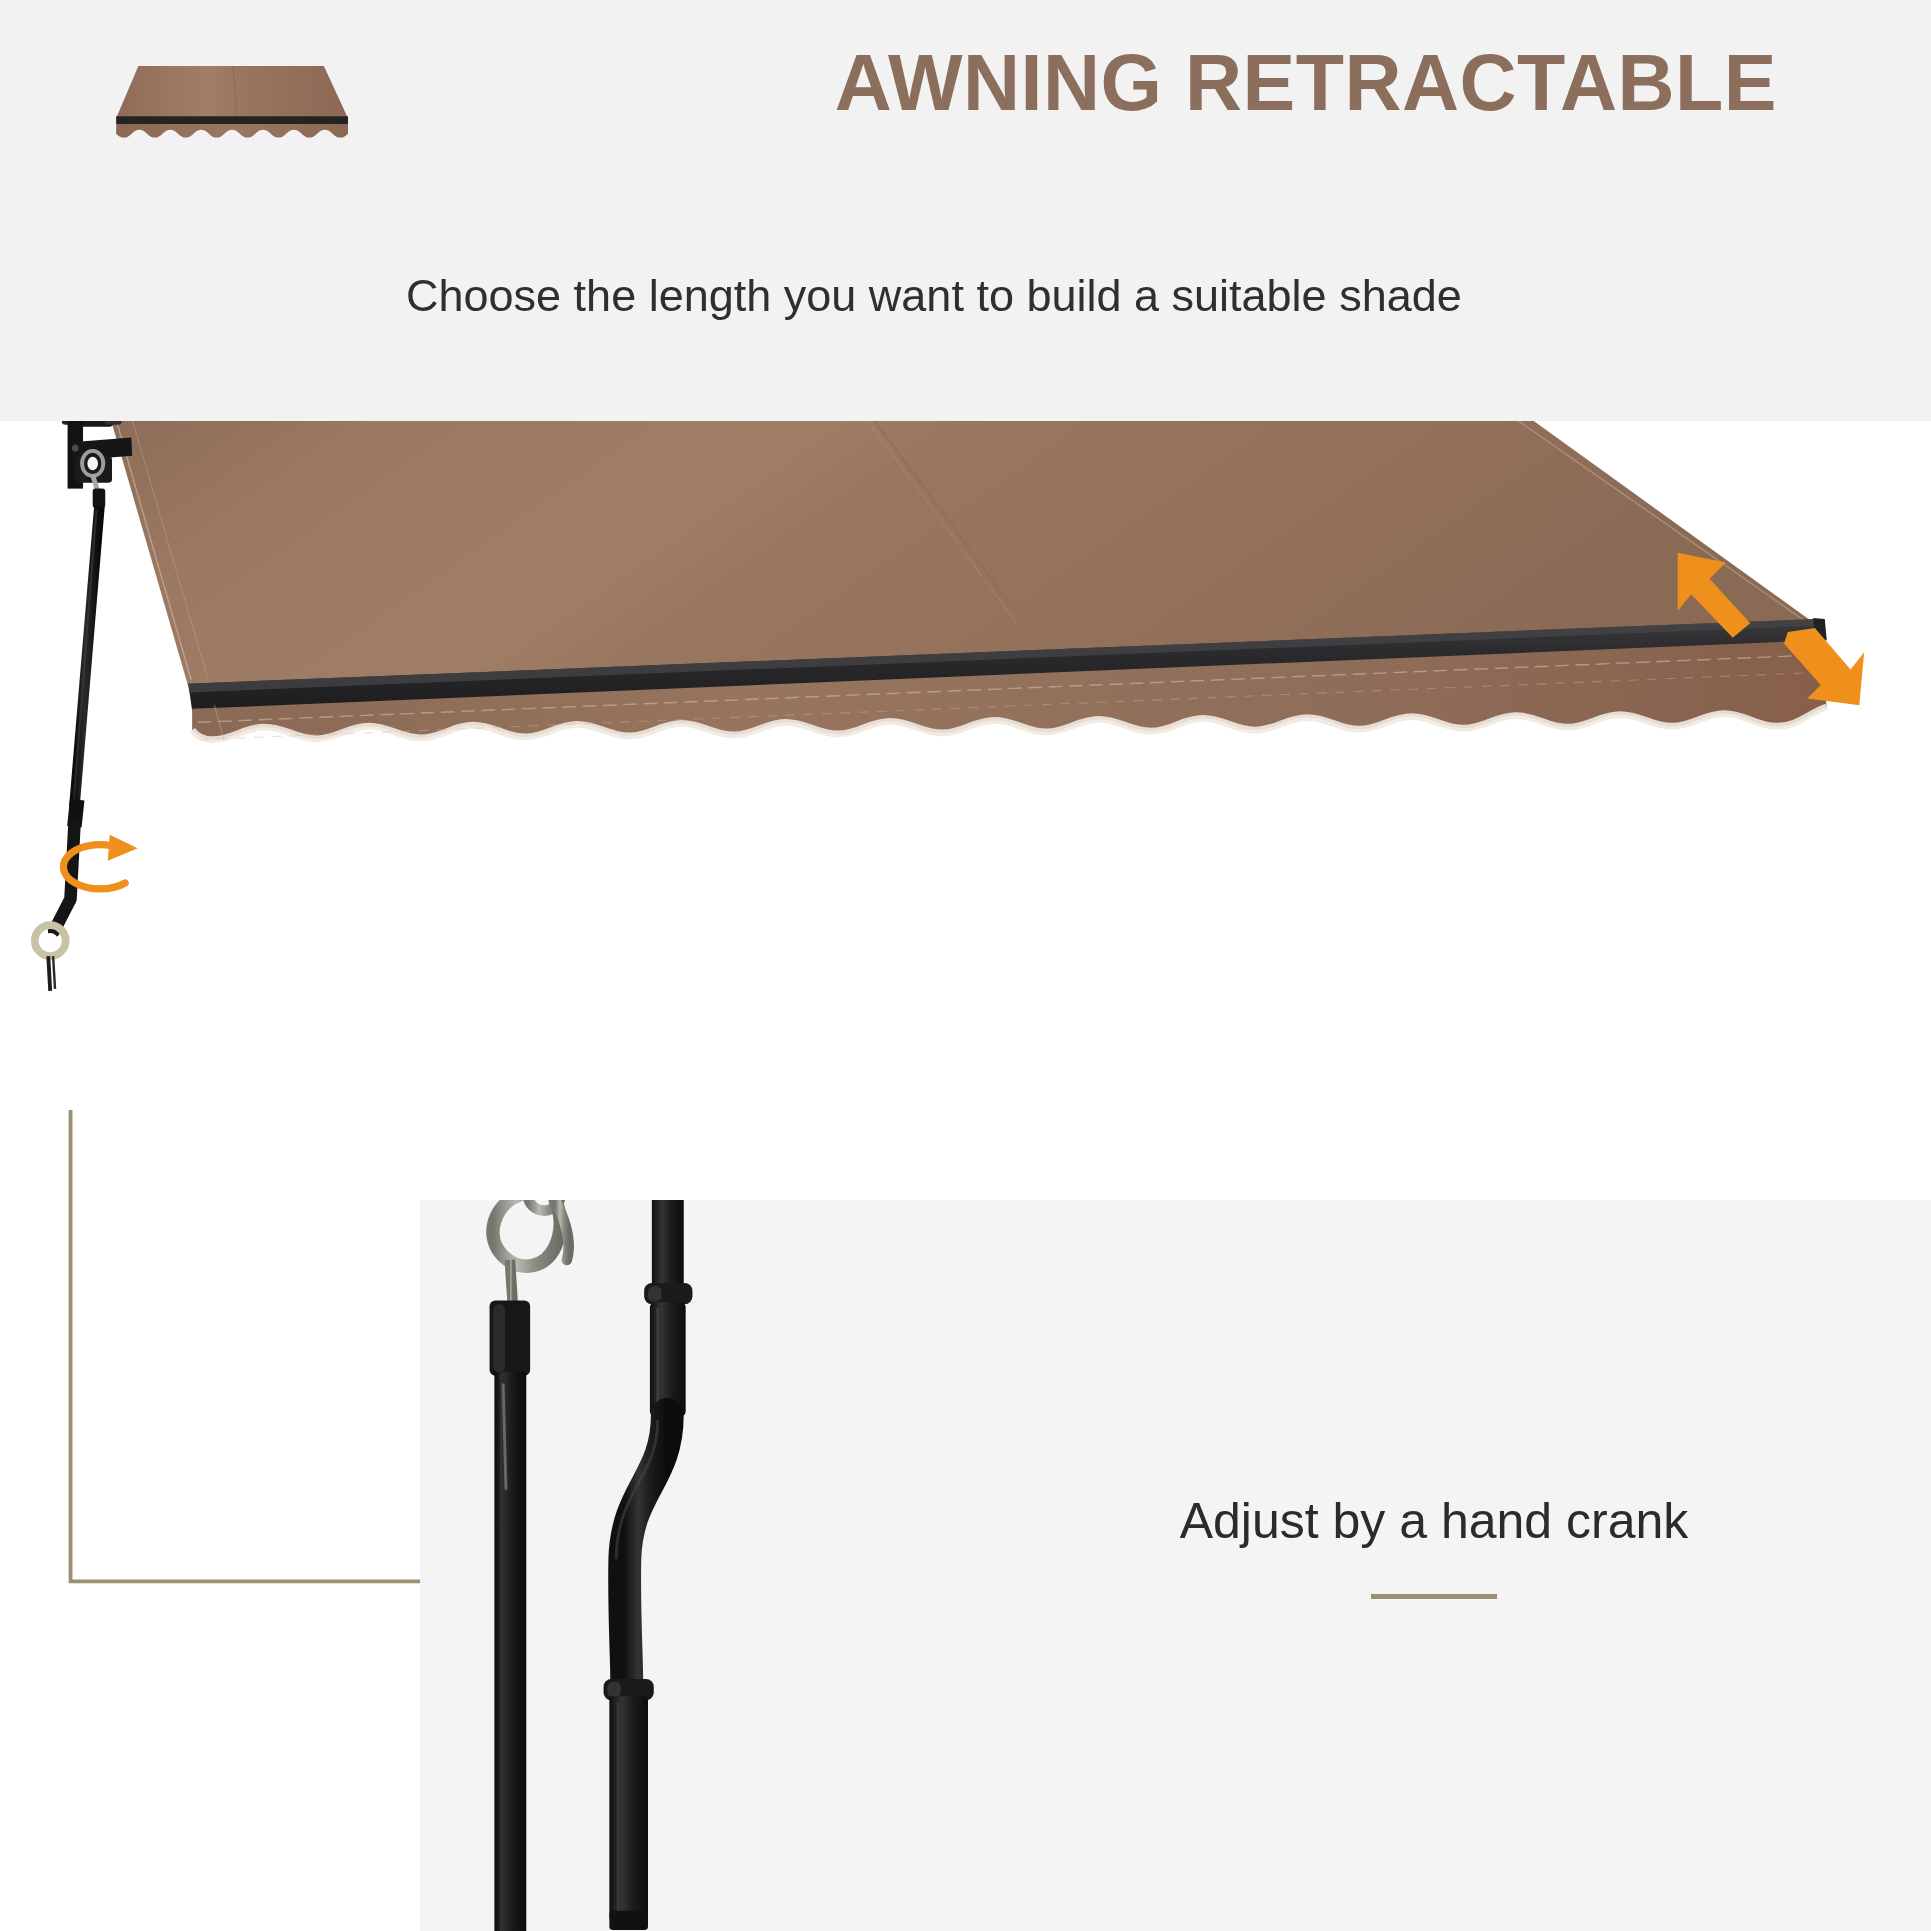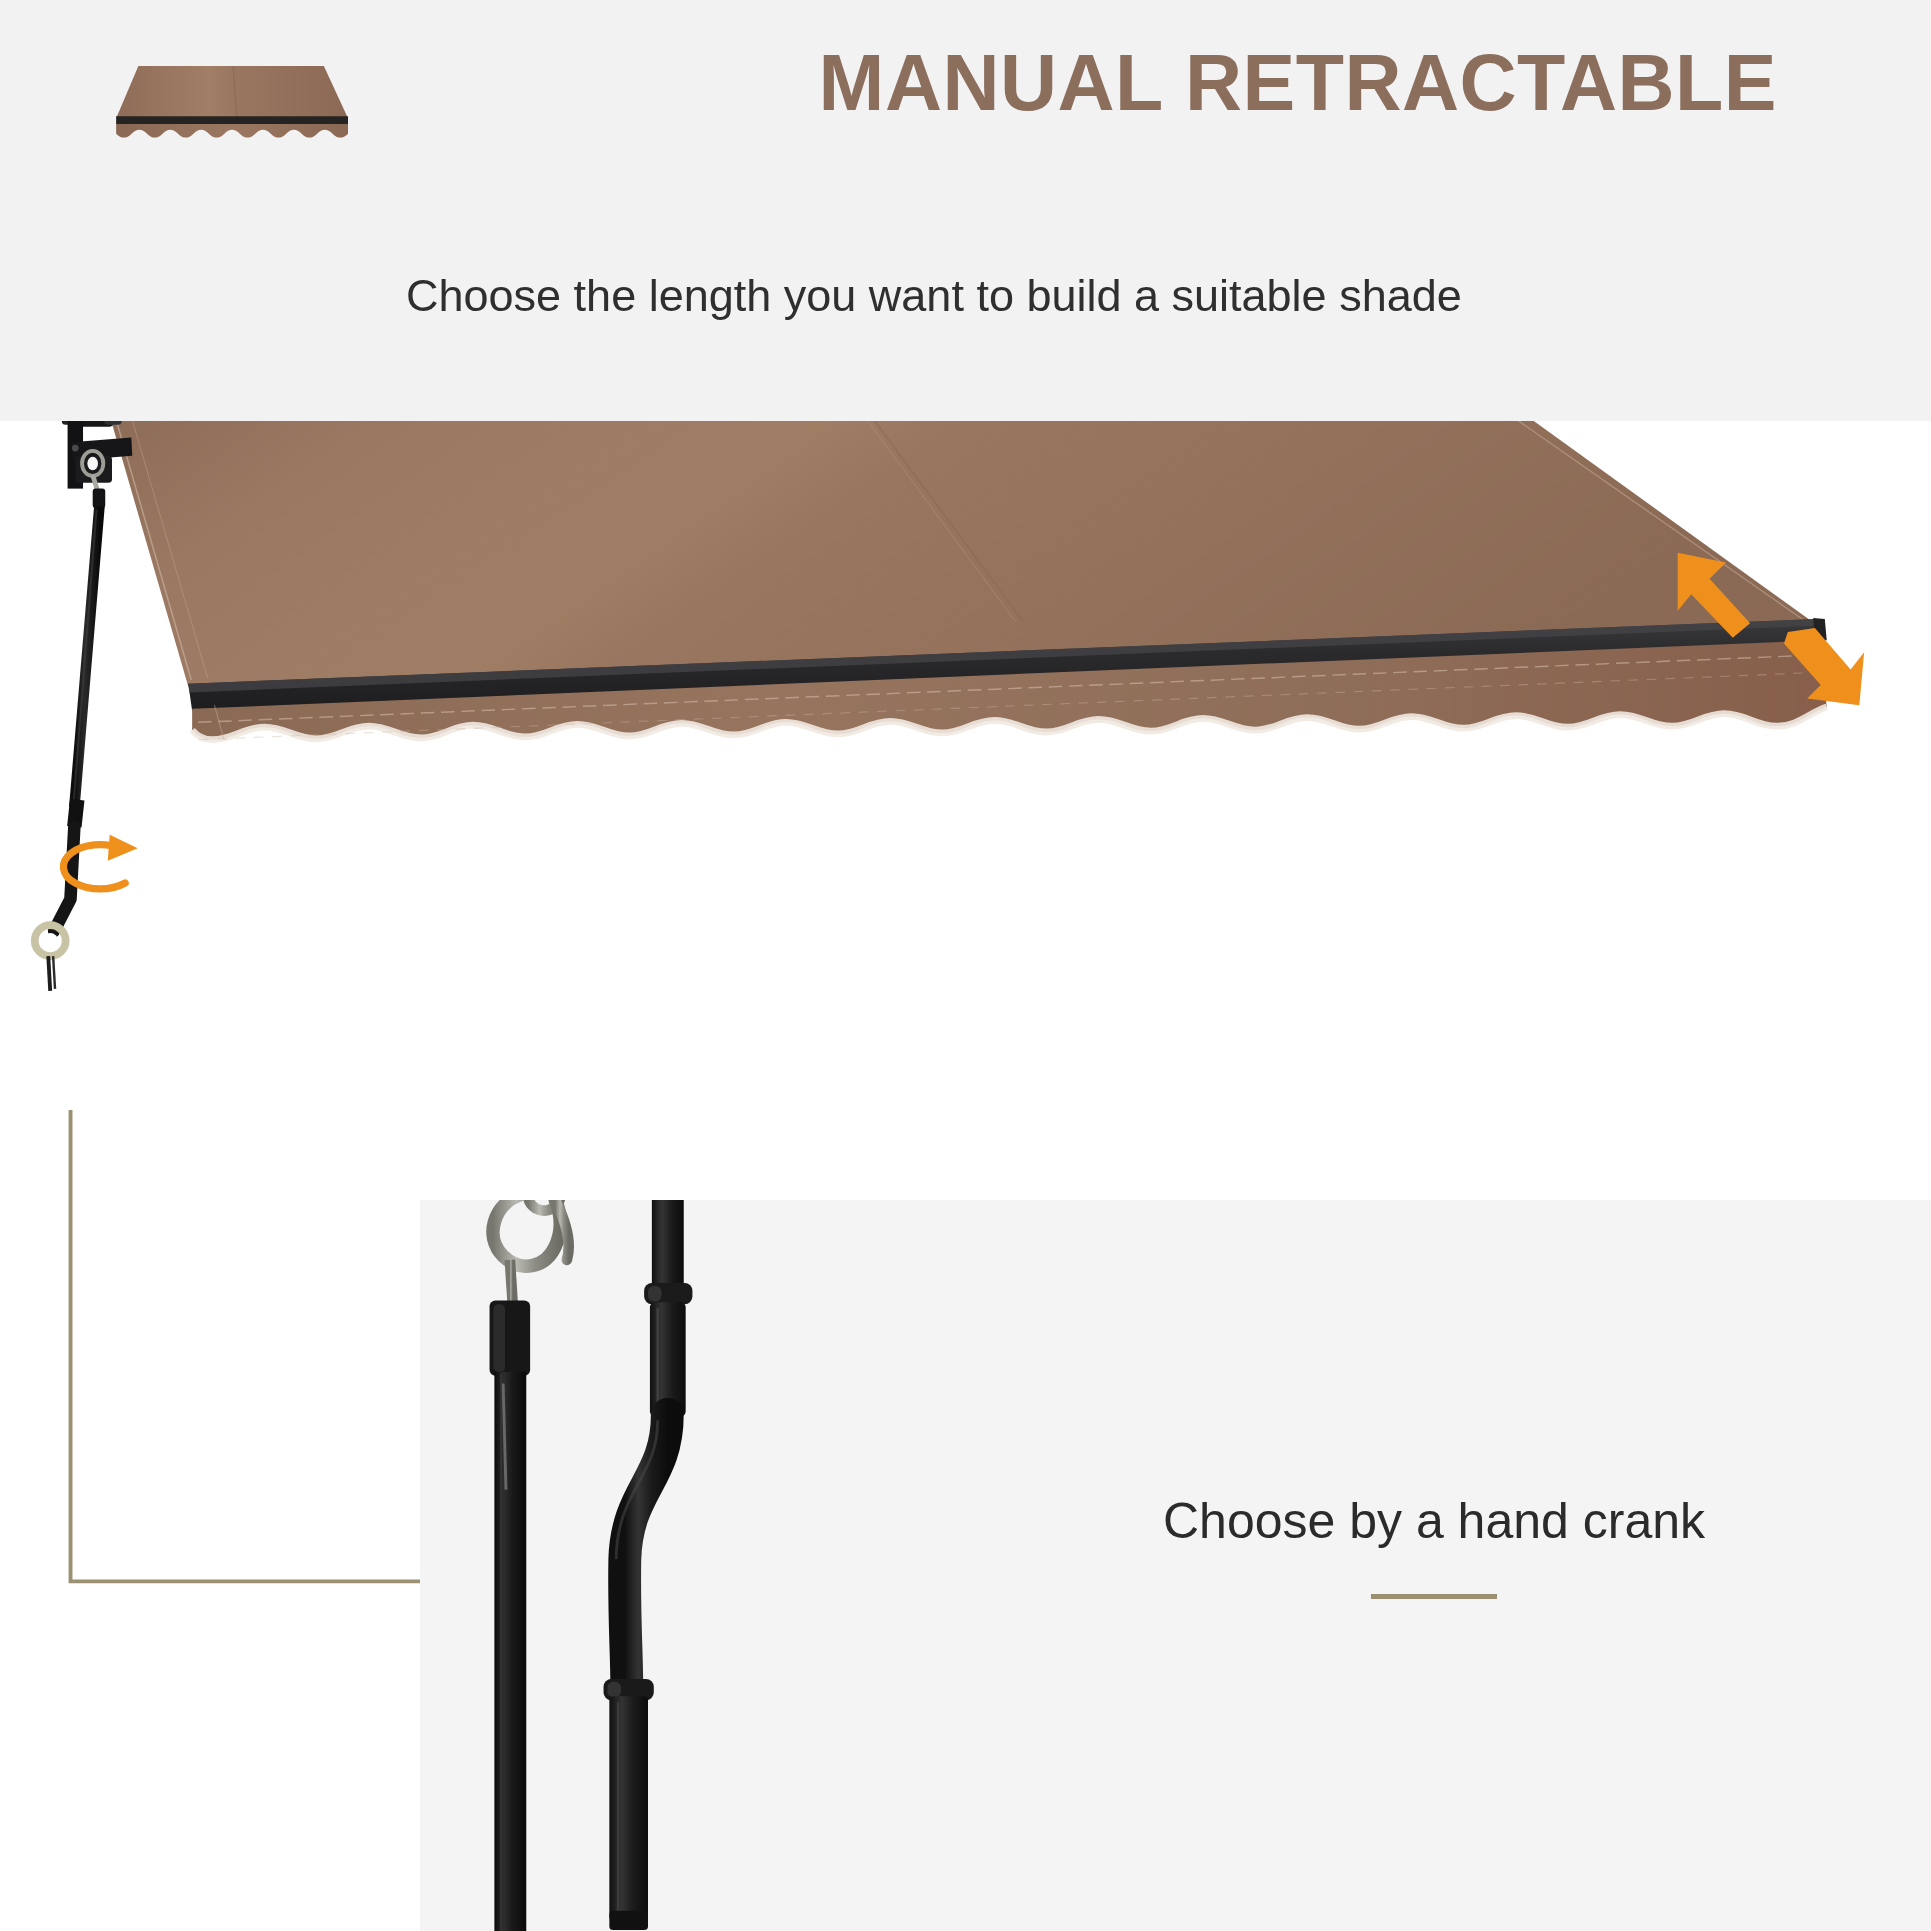--- a/index.html
+++ b/index.html
@@ -147,21 +147,21 @@
       <polygon points="25,80 265,80 265,88 25,88" fill="#262422"></polygon>
 
       <path d="M25,88 L265,88 L265,98
                q-8,8 -16,0 q-8,-8 -16,0 q-8,8 -16,0 q-8,-8 -16,0
                q-8,8 -16,0 q-8,-8 -16,0 q-8,8 -16,0 q-8,-8 -16,0
                q-8,8 -16,0 q-8,-8 -16,0 q-8,8 -16,0 q-8,-8 -16,0
                q-8,8 -16,0 q-8,-8 -16,0 q-8,8 -16,0 Z" fill="url(#lg-val)"></path>
     </svg>
 
     <div id="title-block">
-      <span id="title-line-1">MANUAL RETRACTABLE</span>
+      <span id="title-line-1">AWNING RETRACTABLE</span>
     </div>
 
     <div id="subtitle">Choose the length you want to build a suitable shade</div>
   </div>
 
   <svg id="hero" viewBox="0 0 2000 820" preserveAspectRatio="none">
     <defs>
 
       <linearGradient id="canopy" x1="0" y1="0" x2="1" y2="0.25">
         <stop offset="0.00" stop-color="#8b6a55"></stop>
@@ -358,19 +358,19 @@
         <rect x="194" y="499" width="14" height="16" rx="6" fill="#3a3a3a" opacity="0.8"></rect>
 
         <rect x="196" y="514" width="40" height="232" rx="4" fill="url(#blackrod2)"></rect>
         <path d="M205,520 L205,742" stroke="#4d4d4d" stroke-width="2.5" fill="none" opacity="0.5"></path>
 
         <rect x="196" y="736" width="40" height="20" rx="4" fill="#111"></rect>
       </g>
     </svg>
 
     <div id="detail-caption">
-      <span class="caption-text">Choose by a hand crank</span>
+      <span class="caption-text">Adjust by a hand crank</span>
       <span id="caption-rule"></span>
     </div>
   </div>
 
 </div>
 
 
 </body></html>

